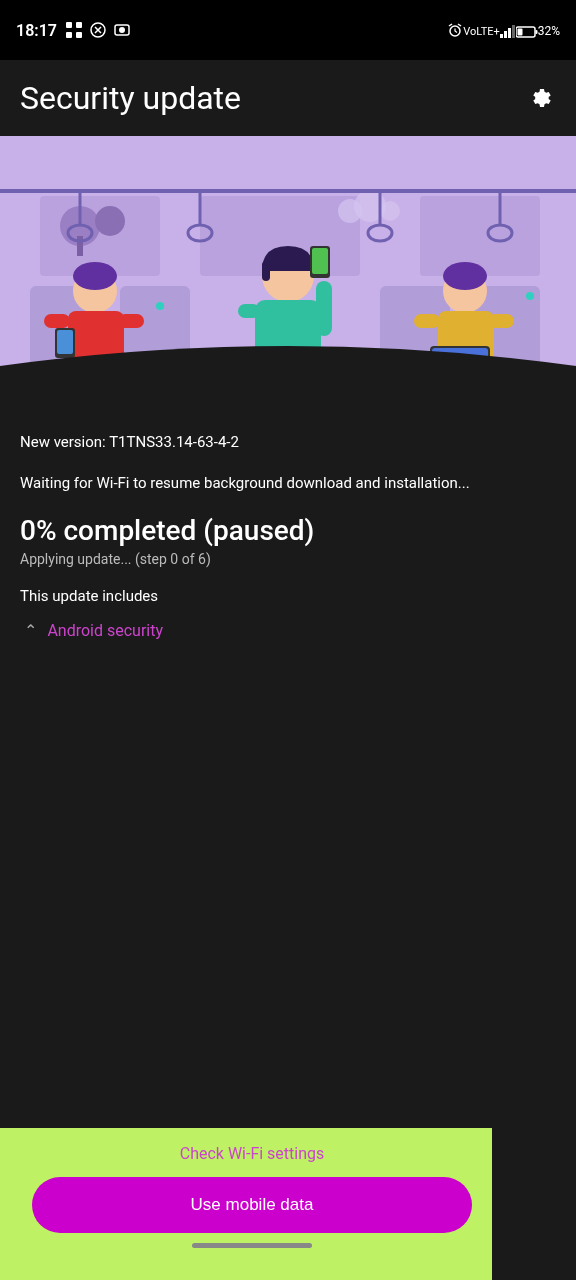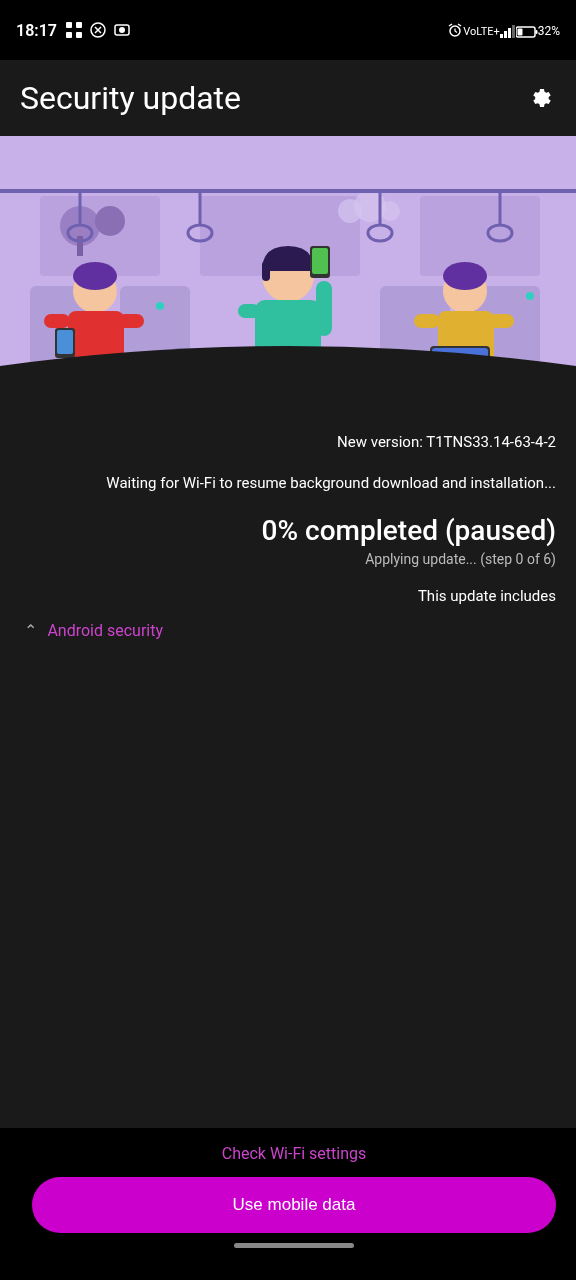--- a/index.html
+++ b/index.html
@@ -72,21 +72,20 @@
       height: 270px;
       background: #c8b4e8;
       position: relative;
       overflow: hidden;
     }
 
     
     .content-area {
       background: #1a1a1a;
       padding: 24px 20px 0 20px;
-      text-align: right;
     }
     .version-info {
       font-size: 15px;
       color: #ffffff;
       line-height: 1.7;
       margin-bottom: 16px;
     }
     .wifi-waiting {
       font-size: 15px;
       color: #ffffff;
@@ -134,22 +133,22 @@
       color: #cccccc;
       line-height: 1.5;
       padding-left: 24px;
       margin-bottom: 8px;
     }
 
     
     .bottom-section {
       position: fixed;
       bottom: 0;
-      width: 576px;
-      background: #000000;
+      width: 492px;
+      background: #bef264;
       padding: 16px 20px 32px 32px;
     }
     .wifi-settings-link {
       text-align: center;
       color: #cc44cc;
       font-size: 16px;
       cursor: pointer;
       margin-bottom: 14px;
     }
     .mobile-data-btn {

